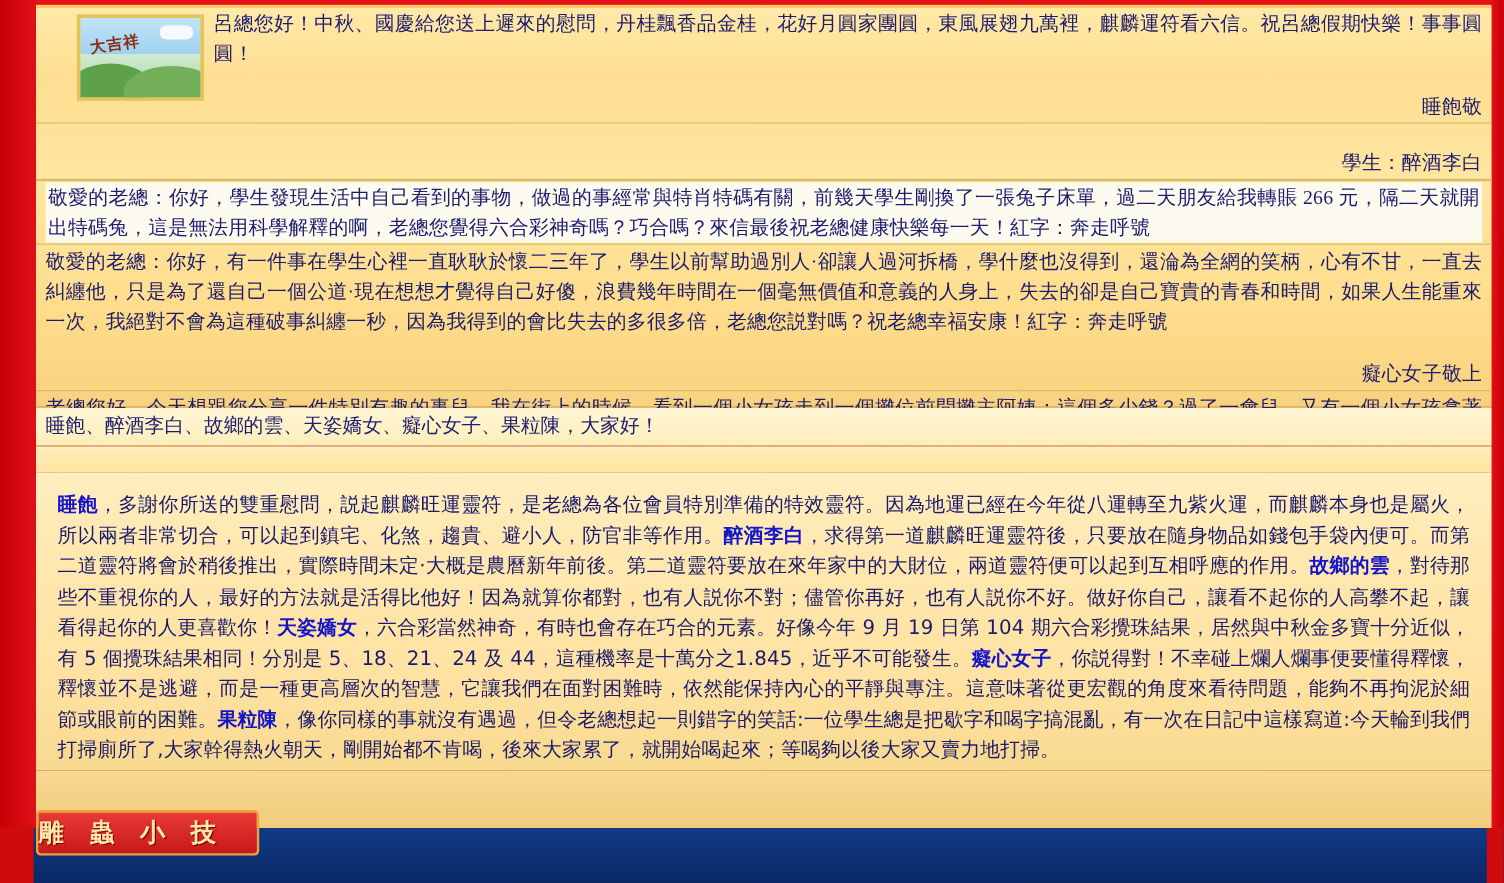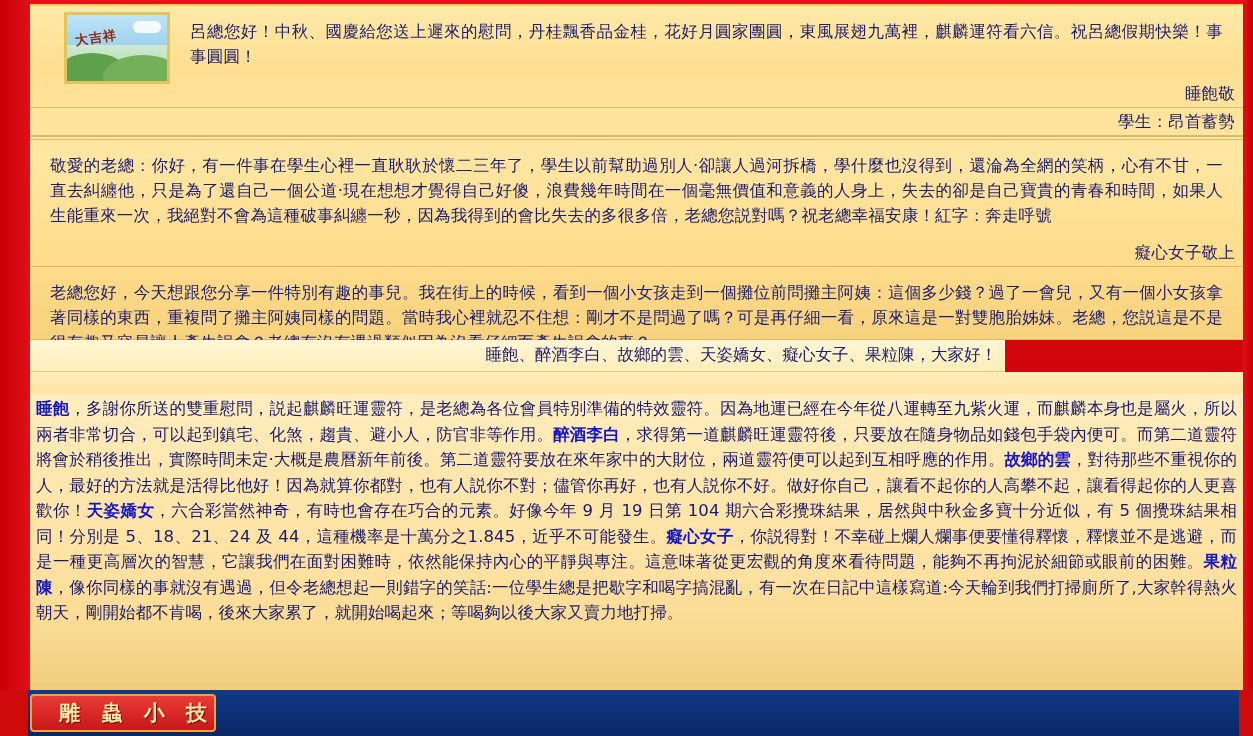--- a/index.html
+++ b/index.html
@@ -56,26 +56,28 @@
     font-size: 16.5px;
     line-height: 25px;
     color: #1c1c6e;
     letter-spacing: 0.2px;
   }
   .letter {
     padding: 1px 8px 1px 8px;
     position: relative;
   }
   .letter p {
-    margin: 12px;
+    margin: 0;
     text-align: justify;
+    font-family: Liberation Serif, serif;
   }
   .sig {
     text-align: right;
     display: block;
+    margin-top: 19px;
   }
   .first-letter {
     padding-left: 148px;
     min-height: 74px;
   }
   .stamp {
     position: absolute;
     left: 34px;
     top: 6px;
     width: 106px;
@@ -125,26 +127,25 @@
   .hl-white {
     background: #fdfaf0;
     padding: 0 2px;
   }
 
   
   .mid-gap {
     position: absolute;
     left: 30px;
     top: 340px;
-    width: 975px;
+    width: 1213px;
     height: 32px;
     background: linear-gradient(180deg,#fff6d5 0%, #fdeeb9 100%);
     border-bottom: 1px solid #e4c87e;
     box-sizing: border-box;
-    text-align: right;
   }
   .mid-gap .greet {
     font-size: 16.5px;
     line-height: 26px;
     color: #1c1c6e;
     padding: 2px 8px;
   }
 
   .spacer-band {
     position: absolute;
@@ -160,21 +161,21 @@
     position: absolute;
     left: 30px;
     top: 394px;
     width: 1213px;
     height: 248px;
     background: linear-gradient(180deg,#ffeec0 0%, #ffe7ae 30%, #ffe2a2 70%, #f8d98f 100%);
     box-sizing: border-box;
     padding: 2px 6px 0 6px;
   }
   .answer-block p {
-    margin: 0;
+    margin: 12px;
     font-size: 16.5px;
     line-height: 25.5px;
     color: #1a1a6b;
     text-align: justify;
     letter-spacing: 0.1px;
   }
   .name {
     color: #1414c8;
     font-weight: bold;
   }
@@ -199,29 +200,29 @@
   }
   .bottom-left-red {
     position: absolute;
     left: 0; bottom: 0;
     width: 28px; height: 46px;
     background: #cf0a0a;
   }
   .brand {
     position: absolute;
     left: 30px;
-    bottom: 4px;
+    bottom: 23px;
     width: 182px;
     height: 34px;
     background: linear-gradient(180deg,#e83a36 0%, #c8191a 100%);
     border: 2px solid #f0a33c;
     border-radius: 4px;
     display: flex;
     align-items: center;
-    justify-content: flex-end;
+    justify-content: flex-start;
   }
   .brand span {
     font-size: 21px;
     font-weight: bold;
     color: #ffe9a8;
     letter-spacing: 7px;
     text-shadow: 1px 1px 0 #7a0000;
   }
   .bottom-right-red {
     position: absolute;
@@ -248,29 +249,30 @@
           <div class="stamp-cloud"></div>
           <div class="stamp-text">大吉祥</div>
         </div>
         <p>呂總您好！中秋、國慶給您送上遲來的慰問，丹桂飄香品金桂，花好月圓家團圓，東風展翅九萬裡，麒麟運符看六信。祝呂總假期快樂！事事圓圓！</p>
         <span class="sig">睡飽敬</span>
       </div>
 
       <hr class="divider">
 
       <div class="letter">
-        <span class="sig">學生：昂首蓄勢</span>
+        <span class="sig">學生：醉酒李白</span>
       </div>
 
       <hr class="divider">
 
 
       <hr class="divider">
 
       <div class="letter">
+        <p class="hl-white">敬愛的老總：你好，學生發現生活中自己看到的事物，做過的事經常與特肖特碼有關，前幾天學生剛換了一張兔子床單，過二天朋友給我轉賬 266 元，隔二天就開出特碼兔，這是無法用科學解釋的啊，老總您覺得六合彩神奇嗎？巧合嗎？來信最後祝老總健康快樂每一天！紅字：奔走呼號</p>
       </div>
 
       <hr class="divider">
 
       <div class="letter">
         <p>敬愛的老總：你好，有一件事在學生心裡一直耿耿於懷二三年了，學生以前幫助過別人·卻讓人過河拆橋，學什麼也沒得到，還淪為全網的笑柄，心有不甘，一直去糾纏他，只是為了還自己一個公道·現在想想才覺得自己好傻，浪費幾年時間在一個毫無價值和意義的人身上，失去的卻是自己寶貴的青春和時間，如果人生能重來一次，我絕對不會為這種破事糾纏一秒，因為我得到的會比失去的多很多倍，老總您説對嗎？祝老總幸福安康！紅字：奔走呼號</p>
         <span class="sig">癡心女子敬上</span>
       </div>
 
       <hr class="divider">

